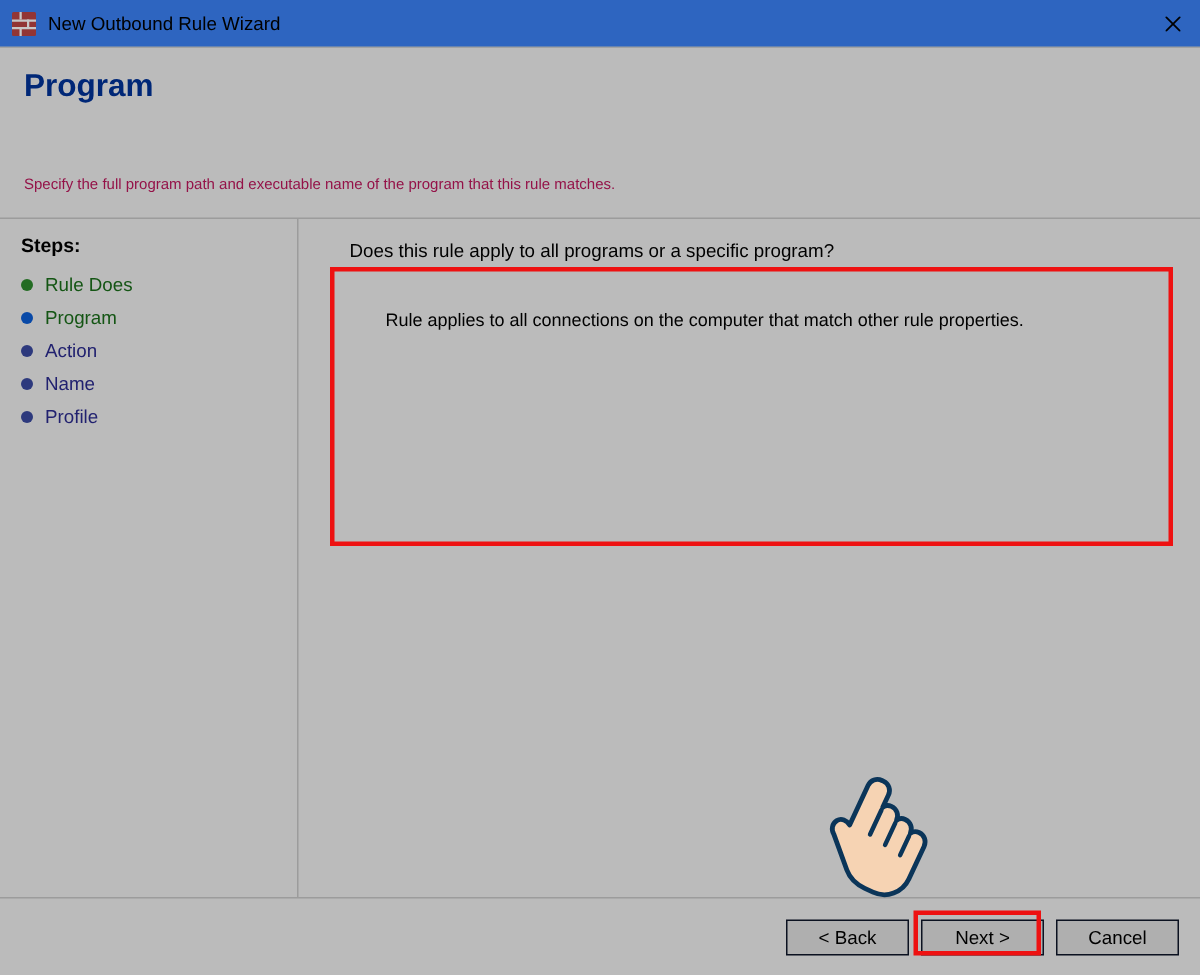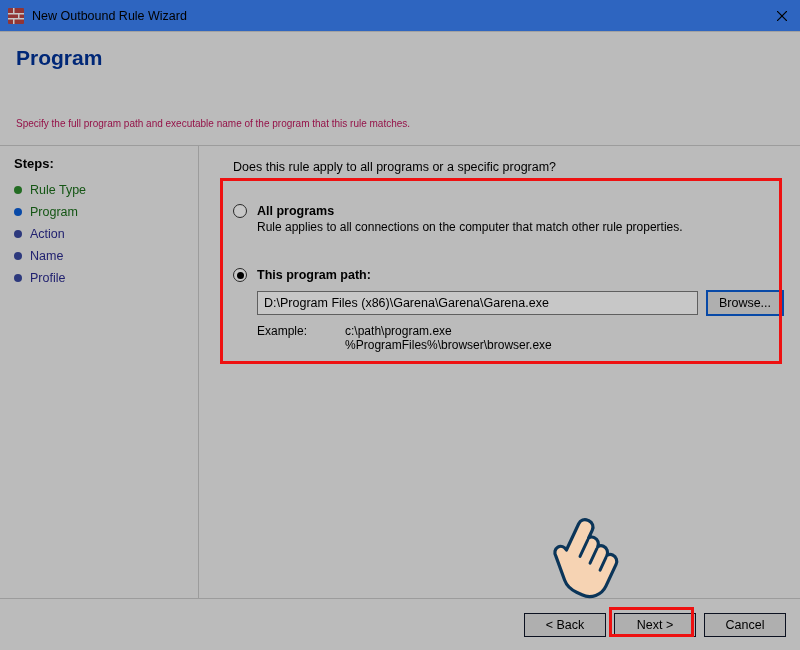--- a/index.html
+++ b/index.html
@@ -94,21 +94,21 @@
     <div class="page-subtitle">Specify the full program path and executable name of the program that this rule matches.</div>
   </div>
   <div class="divider"></div>
 
   <div class="body">
 
     <div class="sidebar">
       <div class="sidebar-title">Steps:</div>
       <div class="step-item">
         <span class="bullet"></span>
-        <span>Rule Type</span>
+        <span>Rule Does</span>
       </div>
       <div class="step-item current">
         <span class="bullet"></span>
         <span>Program</span>
       </div>
       <div class="step-item pending">
         <span class="bullet"></span>
         <span>Action</span>
       </div>
       <div class="step-item pending">
@@ -120,42 +120,23 @@
         <span>Profile</span>
       </div>
     </div>
 
     <div class="sep-v"></div>
 
     <div class="main">
       <div class="prompt">Does this rule apply to all programs or a specific program?</div>
 
       <div class="option-block">
-        <div class="radio-row">
-          <span class="radio"></span>
-          <span class="radio-label">All programs</span>
-        </div>
         <div class="radio-desc">Rule applies to all connections on the computer that match other rule properties.</div>
       </div>
 
-      <div class="option-block" style="margin-top:18px;">
-        <div class="radio-row">
-          <span class="radio checked"></span>
-          <span class="radio-label">This program path:</span>
-        </div>
-        <div class="path-row">
-          <input class="path-input" type="text" value="D:\Program Files (x86)\Garena\Garena\Garena.exe" style="">
-          <button class="browse-btn">Browse...</button>
-        </div>
-        <div class="example-row">
-          <span class="example-label">Example:</span>
-          <span class="example-lines">c:\path\program.exe
-%ProgramFiles%\browser\browser.exe</span>
-        </div>
-      </div>
 
     </div>
   </div>
 
   <div class="button-bar">
     <button class="wiz-btn">&lt; Back</button>
     <button class="wiz-btn">Next &gt;</button>
     <button class="wiz-btn">Cancel</button>
   </div>
 

